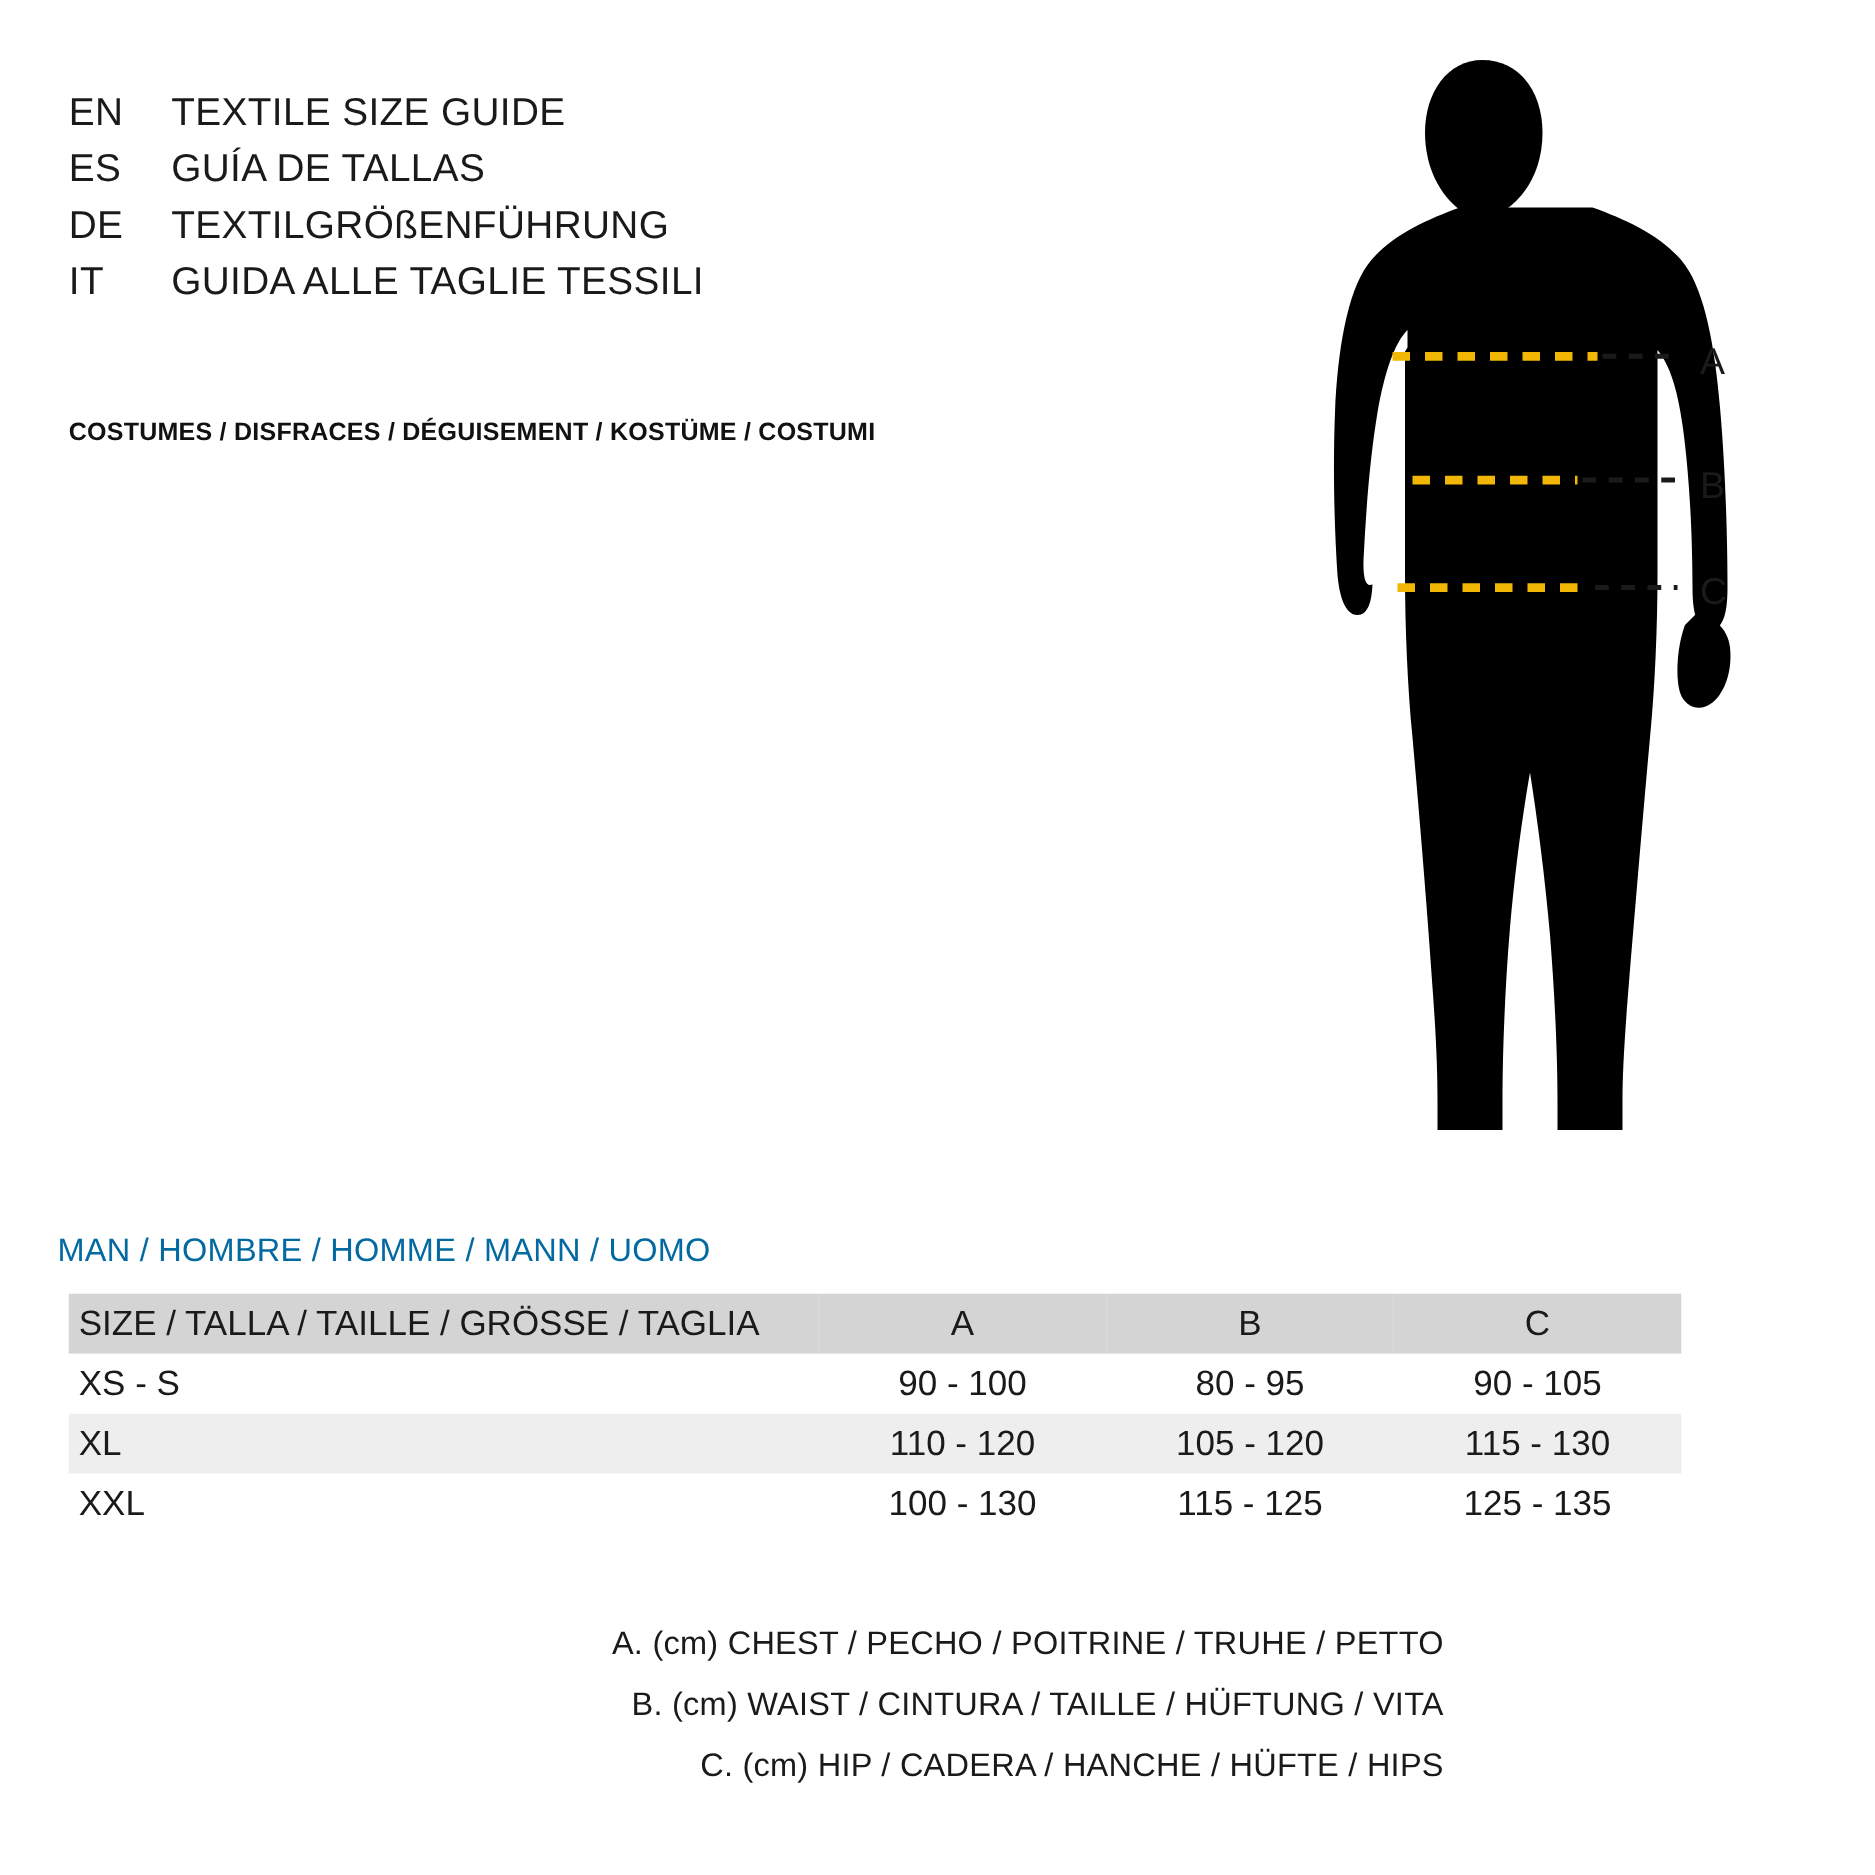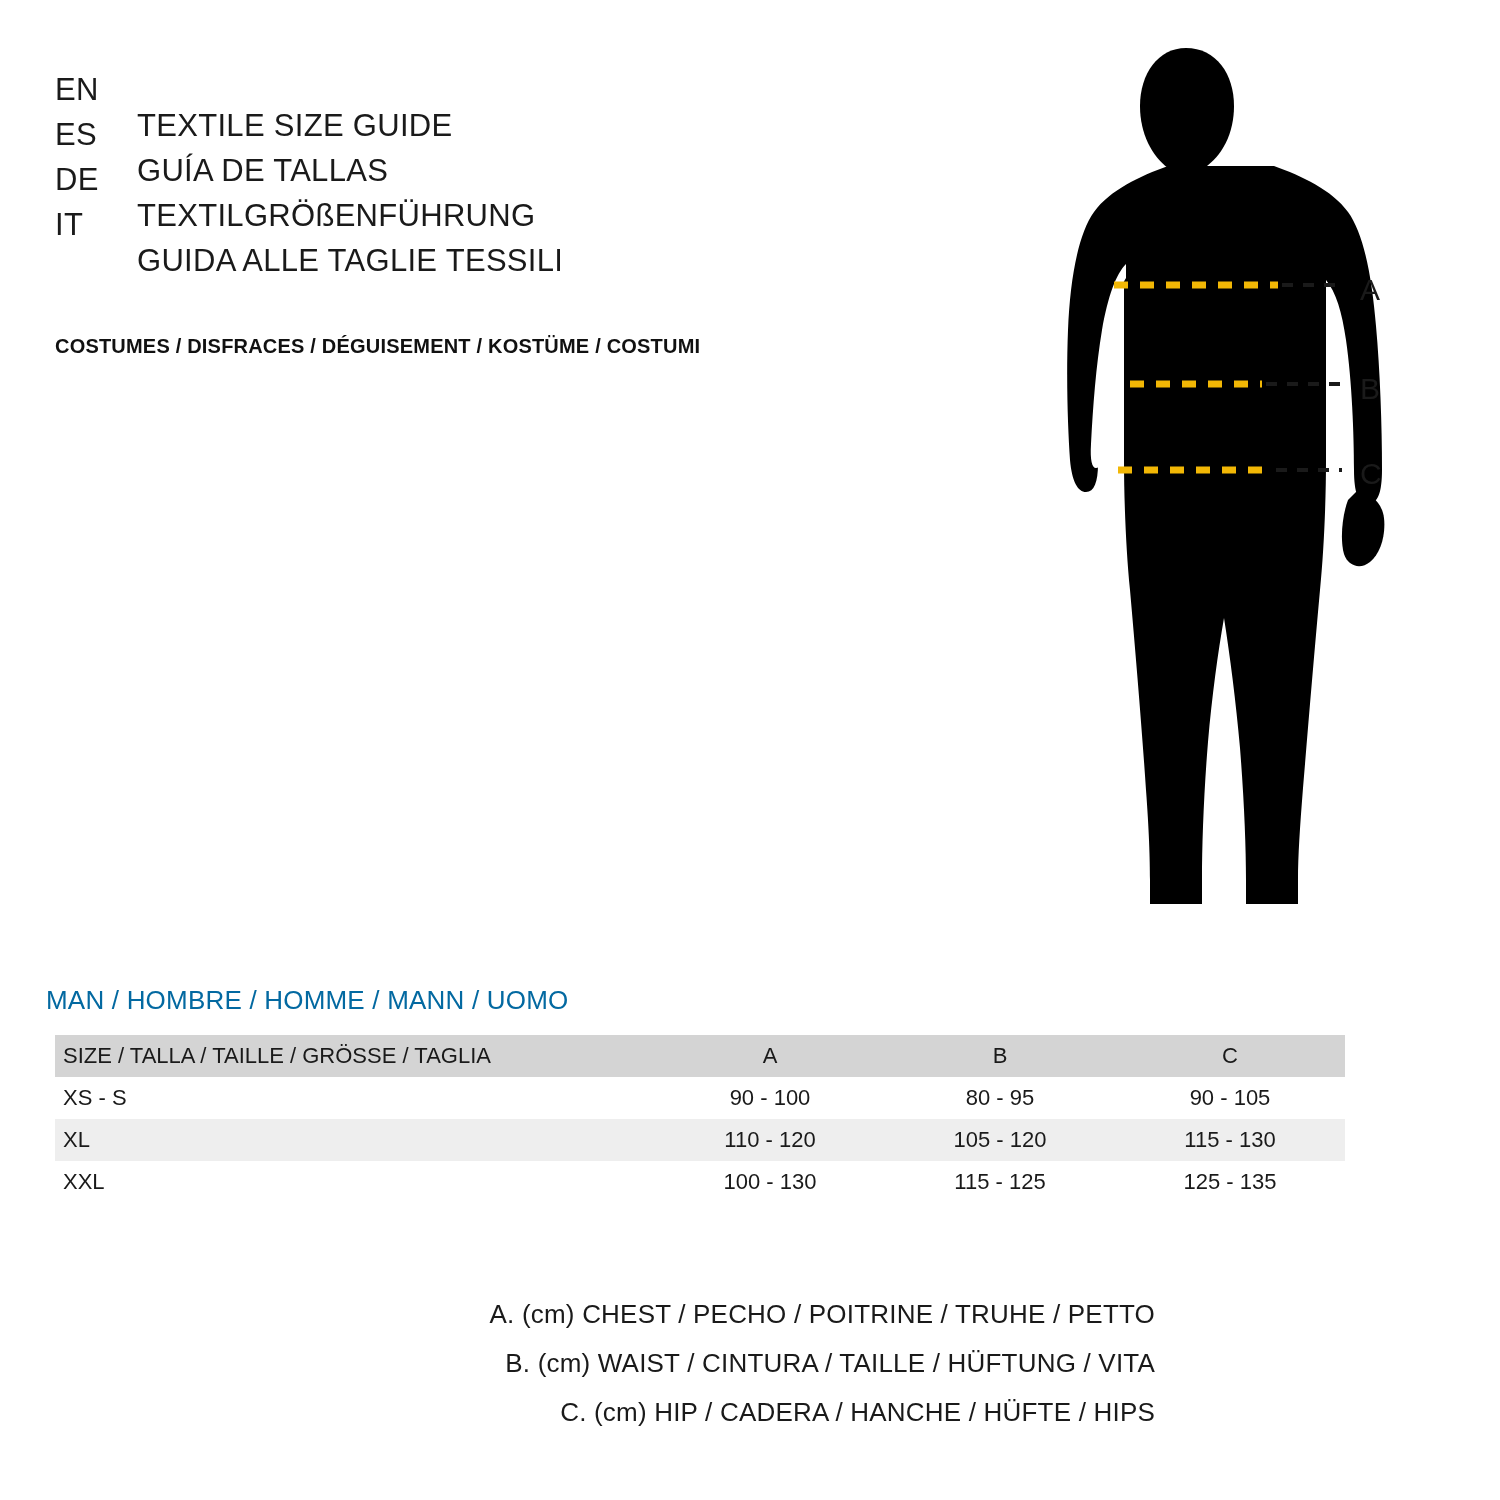--- a/index.html
+++ b/index.html
@@ -31,21 +31,21 @@
     align-items: flex-start;
     height: 45px;
     font-size: 31px;
     letter-spacing: 0.3px;
     color: #1a1a1a;
   }
   .lang-code {
     width: 82px;
     flex: 0 0 82px;
   }
-  .lang-label { flex: 1; margin-top: 36px; }
+  .lang-label { flex: 1; }
 
   .costumes-line {
     position: absolute;
     top: 335px;
     left: 55px;
     font-size: 20px;
     font-weight: bold;
     letter-spacing: 0.2px;
     color: #111111;
     white-space: nowrap;
@@ -79,21 +79,21 @@
     font-size: 26px;
     letter-spacing: 0.2px;
     color: #0369a1;
   }
   table.size-table {
     position: absolute;
     top: 1035px;
     left: 55px;
     width: 1290px;
     border-collapse: collapse;
-    font-size: 22px;
+    font-size: 28px;
     color: #1a1a1a;
   }
   table.size-table th,
   table.size-table td {
     padding: 8px 0 8px 0;
     font-weight: normal;
     text-align: center;
     height: 42px;
   }
   table.size-table th:first-child,

